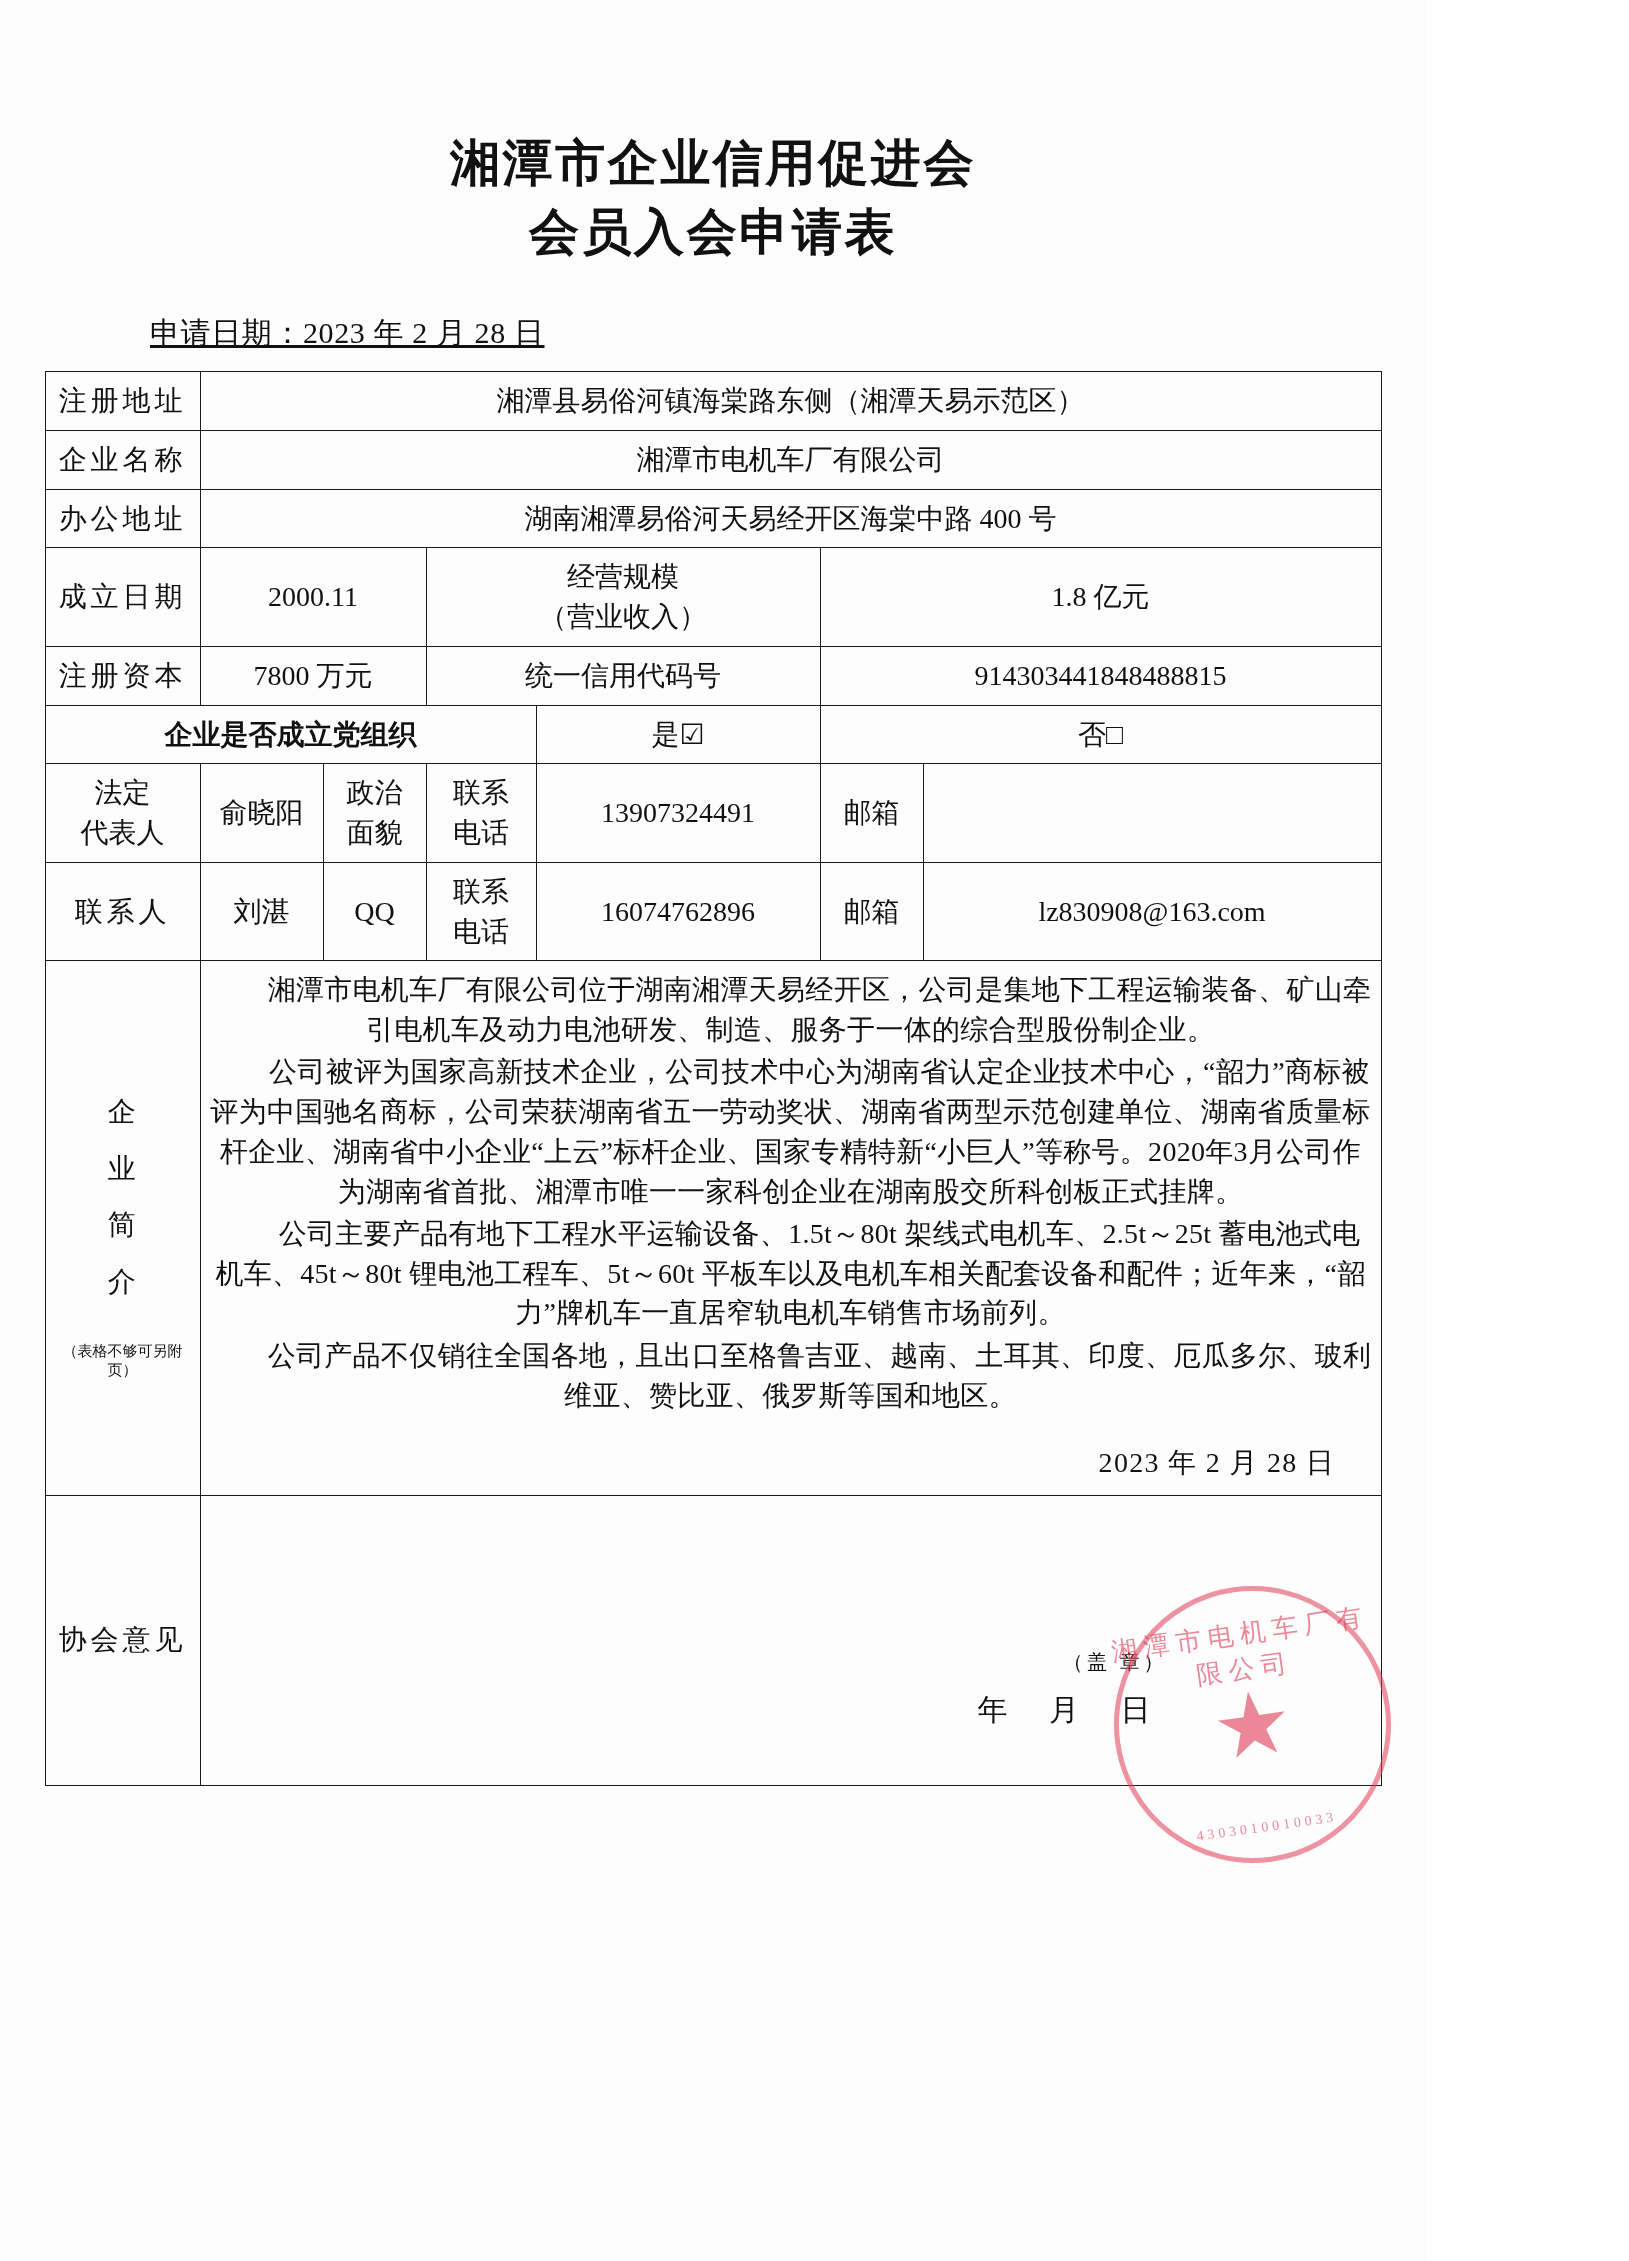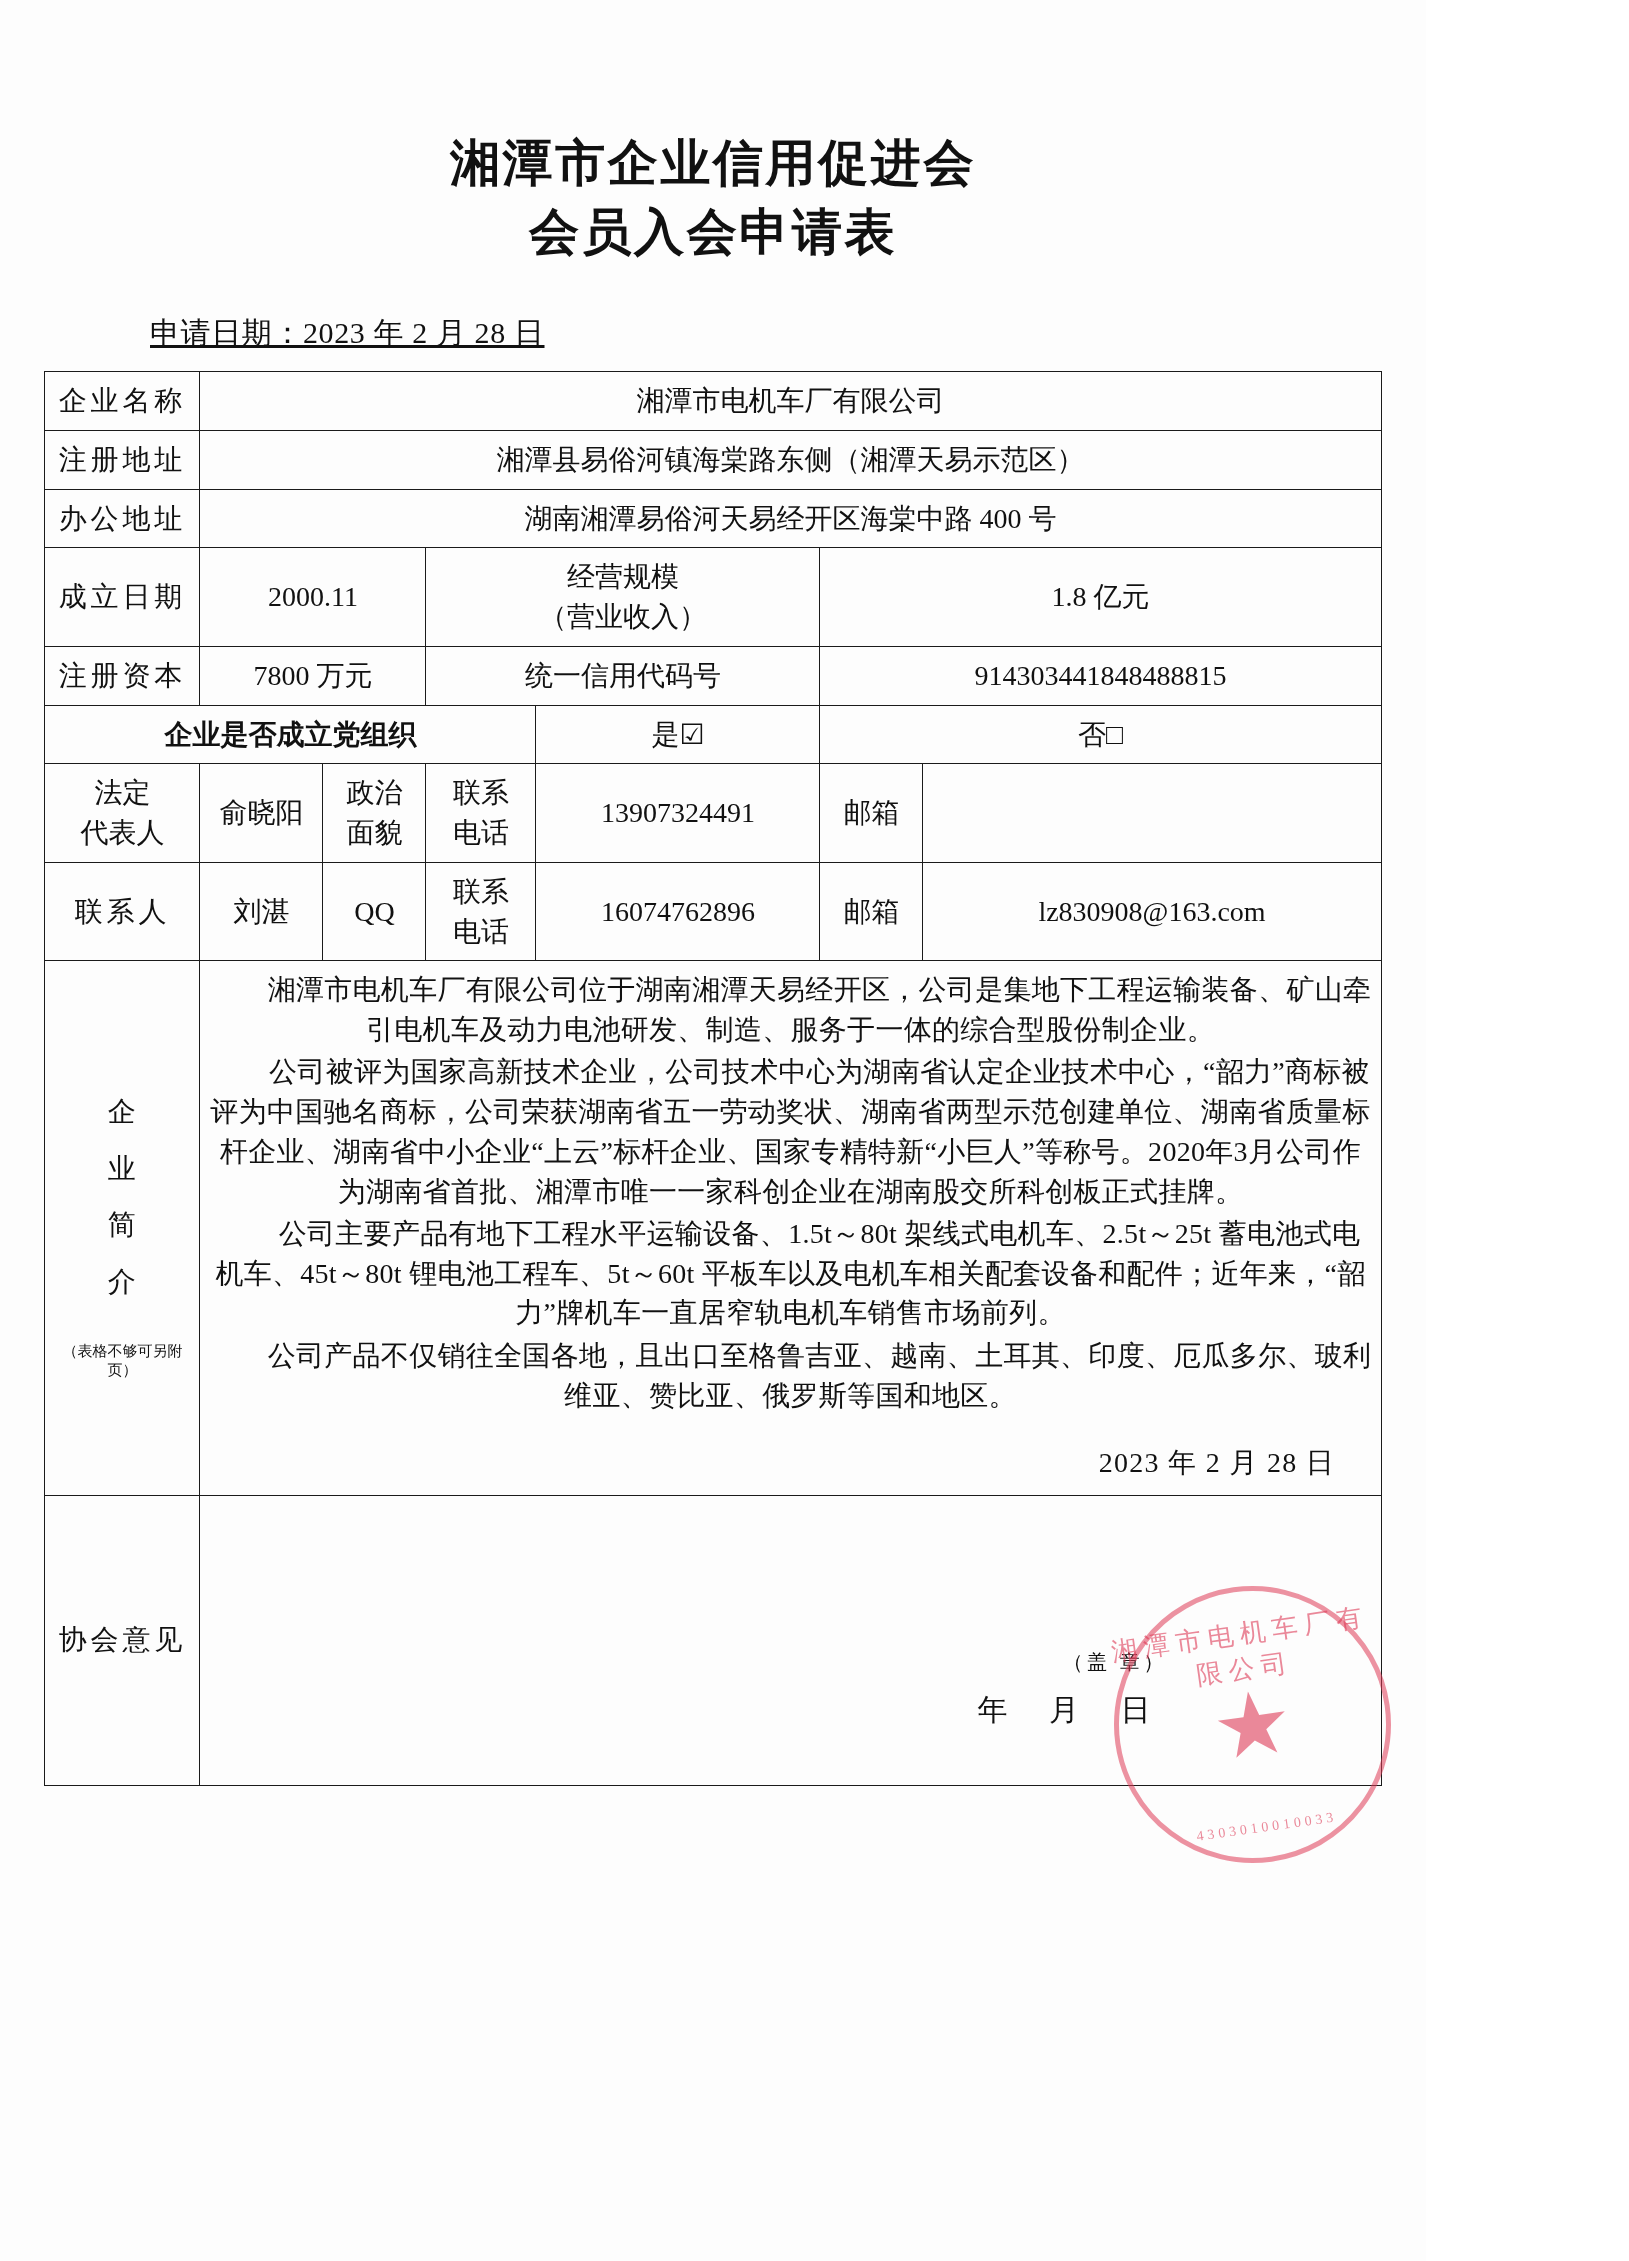--- a/index.html
+++ b/index.html
@@ -162,27 +162,27 @@
       <col style="width:123px">
       <col style="width:103px">
       <col style="width:110px">
       <col style="width:284px">
       <col style="width:103px">
       <col style="width:458px">
     </colgroup>
 
     <tbody>
         <tr class="row-h">
+      <td class="lbl">注册地址</td>
+      <td colspan="6">湘潭县易俗河镇海棠路东侧（湘潭天易示范区）</td>
+    </tr>
+
+    <tr class="row-h">
       <td class="lbl">企业名称</td>
       <td colspan="6">湘潭市电机车厂有限公司</td>
-    </tr>
-
-    <tr class="row-h">
-      <td class="lbl">注册地址</td>
-      <td colspan="6">湘潭县易俗河镇海棠路东侧（湘潭天易示范区）</td>
     </tr>
 
     <tr class="row-h">
       <td class="lbl">办公地址</td>
       <td colspan="6">湖南湘潭易俗河天易经开区海棠中路 400 号</td>
     </tr>
 
     <tr class="row-h2">
       <td class="lbl">成立日期</td>
       <td colspan="2">2000.11</td>

